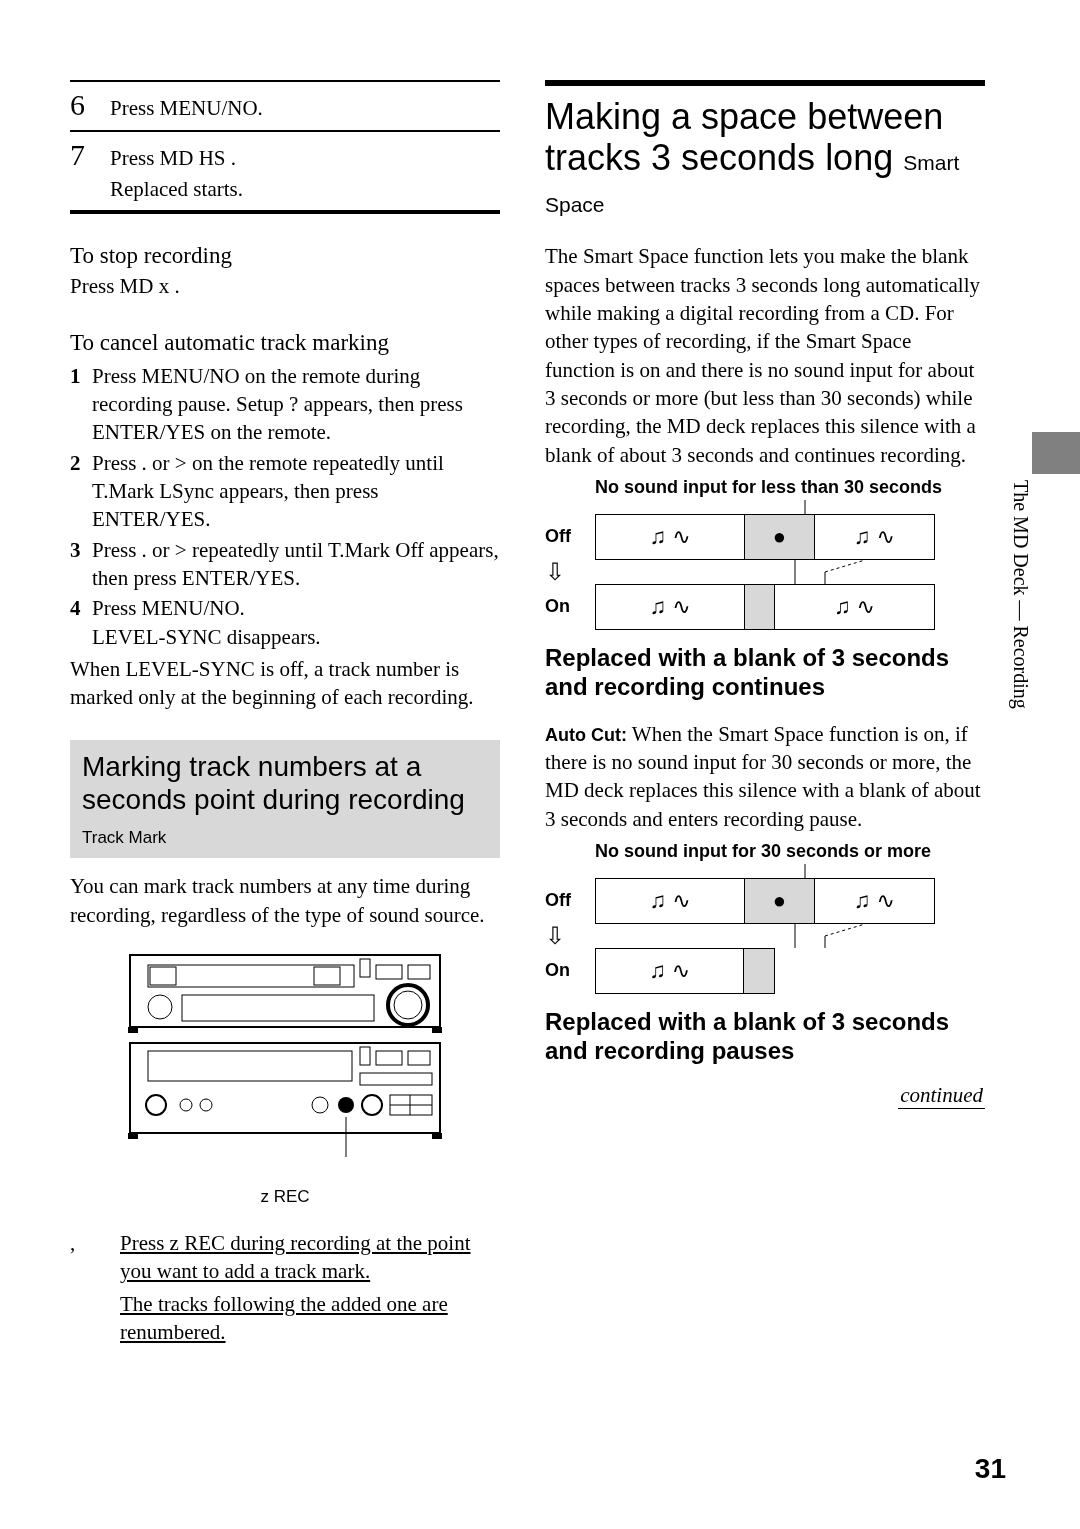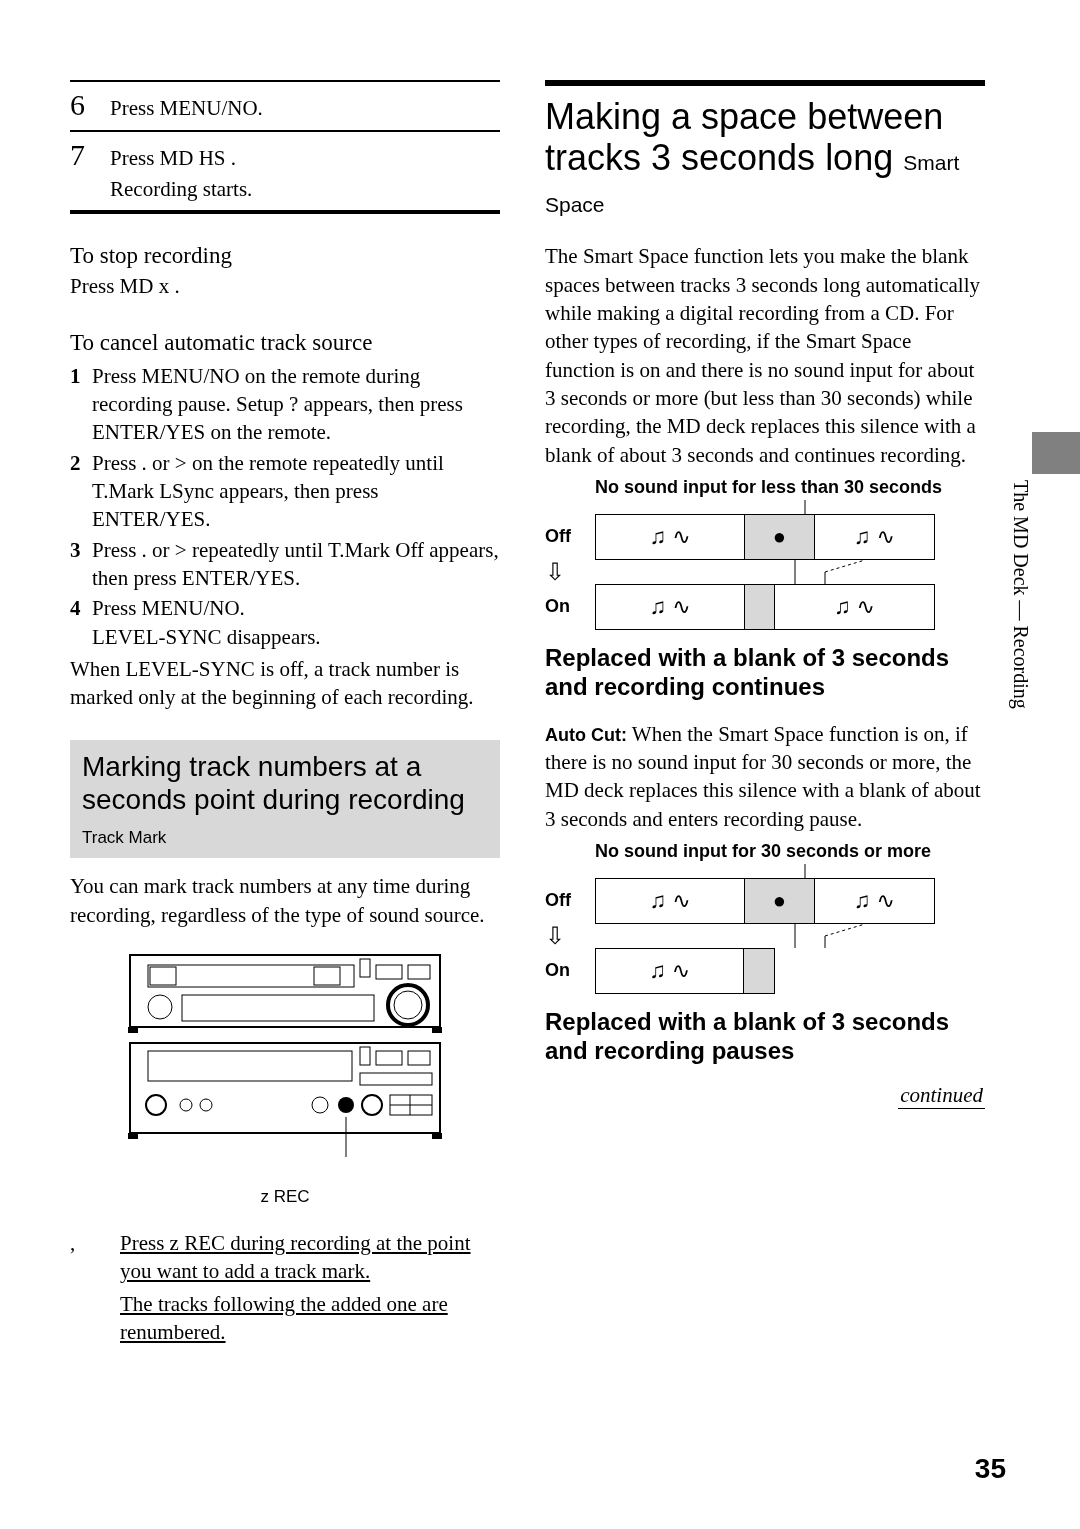--- a/index.html
+++ b/index.html
@@ -119,30 +119,30 @@
     <div class="step-block">
       <div class="step-num">6</div>
       <div class="step-body">Press MENU/NO.</div>
     </div>
     <hr class="hr-thin">
     <div class="step-block" style="display:block; padding-left:0;">
       <div style="display:flex; align-items:baseline;">
         <div class="step-num">7</div>
         <div>
           <div class="step-body"><span>Press MD HS .</span></div>
-          <div class="step-sub">Recording starts.</div>
+          <div class="step-sub">Replaced starts.</div>
         </div>
       </div>
     </div>
     <hr class="hr-thick">
 
     <div class="subhead">To stop recording</div>
     <div class="small">Press MD x .</div>
 
-    <div class="subhead">To cancel automatic track source</div>
+    <div class="subhead">To cancel automatic track marking</div>
     <div class="num-list">
       <div class="num-item">
           <div class="n">1</div>
           <div class="t">Press MENU/NO on the remote during recording pause.  Setup ?  appears, then press ENTER/YES on the remote.</div>
         </div>
       <div class="num-item">
           <div class="n">2</div>
           <div class="t">Press .        or &gt;        on the remote repeatedly until  T.Mark LSync  appears, then press ENTER/YES.</div>
         </div>
       <div class="num-item">
@@ -316,13 +316,13 @@
     </div>
 
     <div style="overflow:hidden;">
       <div class="continued">continued</div>
     </div>
   </div>
 </div>
 
 <div class="thumb-tab"></div>
 <div class="sidebar">The MD Deck — Recording</div>
-<div class="page-num">35</div>
+<div class="page-num">31</div>
 
 </body></html>

